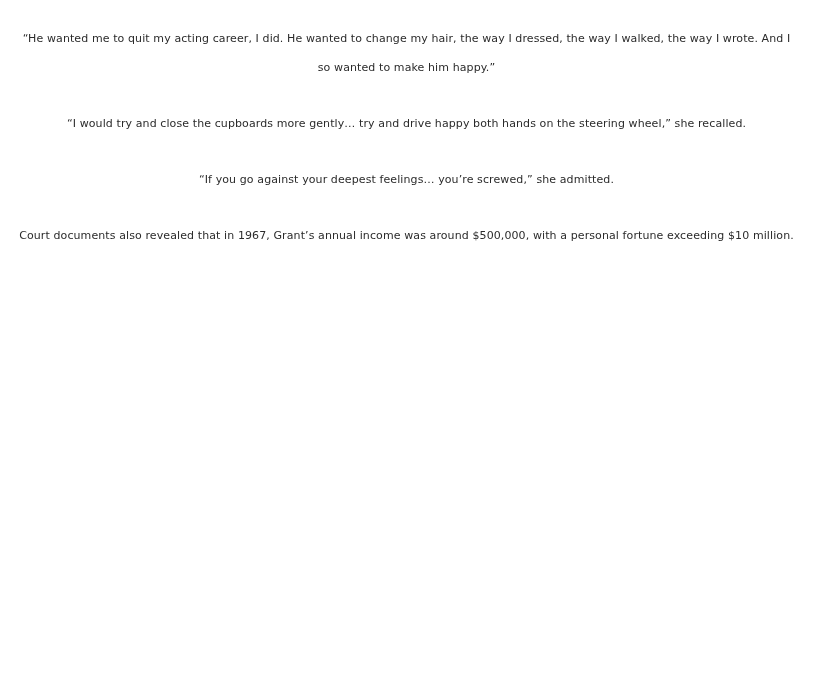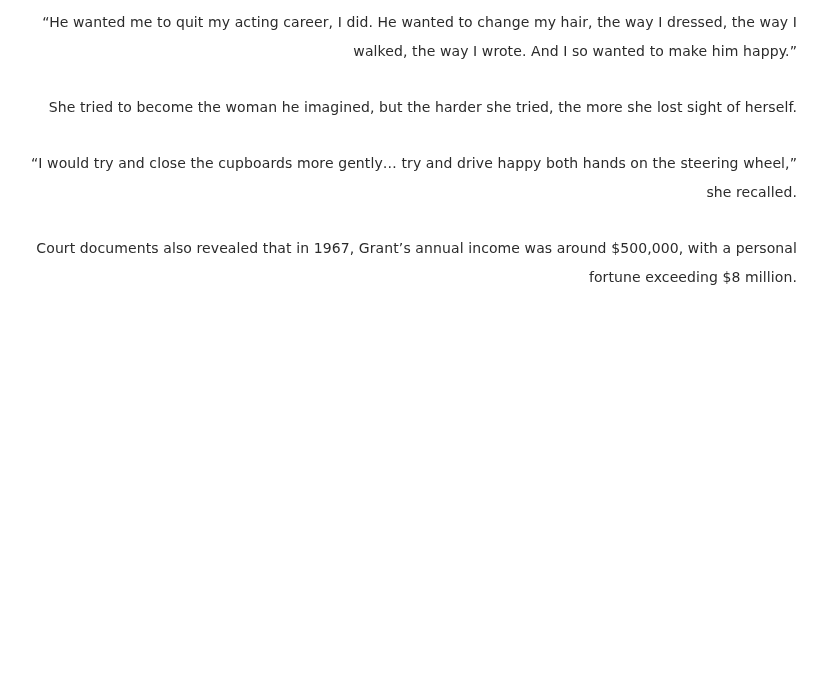--- a/index.html
+++ b/index.html
@@ -11,32 +11,32 @@
     width: 827px;
     height: 694px;
     font-family: "DejaVu Sans", "Liberation Sans", sans-serif;
   }
   .article {
     box-sizing: border-box;
     width: 827px;
     padding: 8px 30px 0 16px;
   }
   .article p {
-    margin: 0 0 27px 0;
-    font-size: 14px;
+    margin: 16px 0 27px 0;
+    font-size: 11px;
     line-height: 29px;
     color: #2b2b2b;
     letter-spacing: 0.1px;
-    text-align: right;
+    text-align: center;
   }
   .article p:last-child {
     margin-bottom: 0;
   }
 </style>
 </head>
 <body>
 
 <div class="article">
   <p>“He wanted me to quit my acting career, I did. He wanted to change my hair, the way I dressed, the way I walked, the way I wrote. And I so wanted to make him happy.”</p>
-  <p>She tried to become the woman he imagined, but the harder she tried, the more she lost sight of herself.</p>
   <p>“I would try and close the cupboards more gently… try and drive happy both hands on the steering wheel,” she recalled.</p>
-  <p>Court documents also revealed that in 1967, Grant’s annual income was around $500,000, with a personal fortune exceeding $8 million.</p>
+  <p>“If you go against your deepest feelings… you’re screwed,” she admitted.</p>
+  <p>Court documents also revealed that in 1967, Grant’s annual income was around $500,000, with a personal fortune exceeding $10 million.</p>
 </div>
 
 </body></html>

